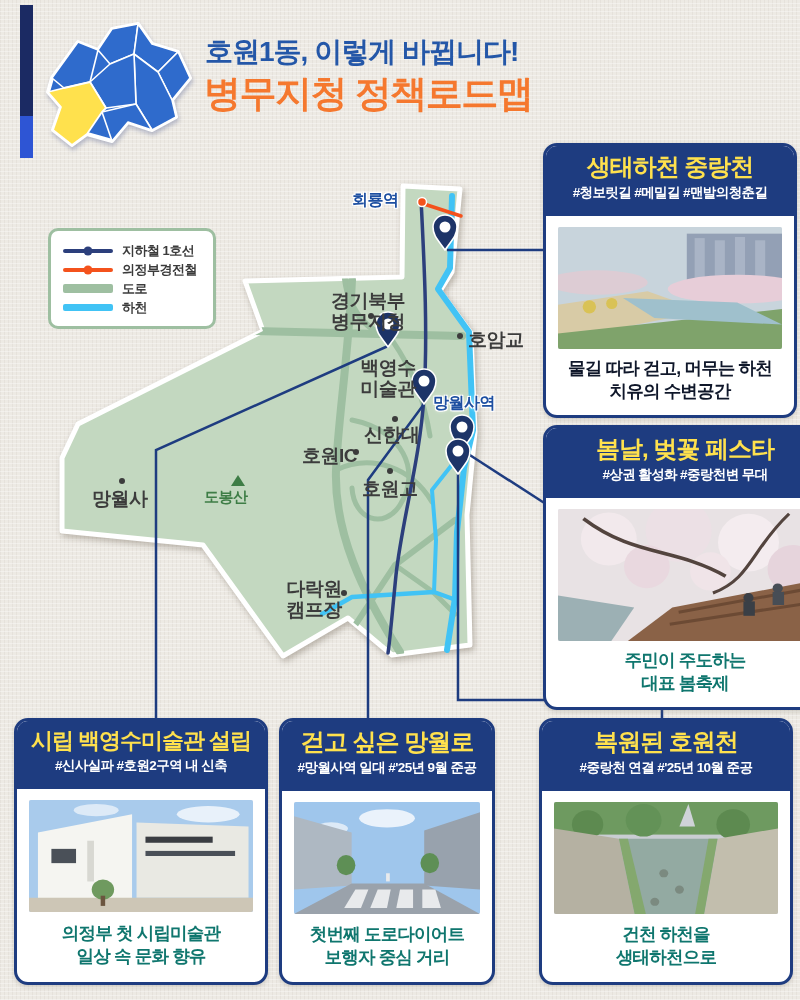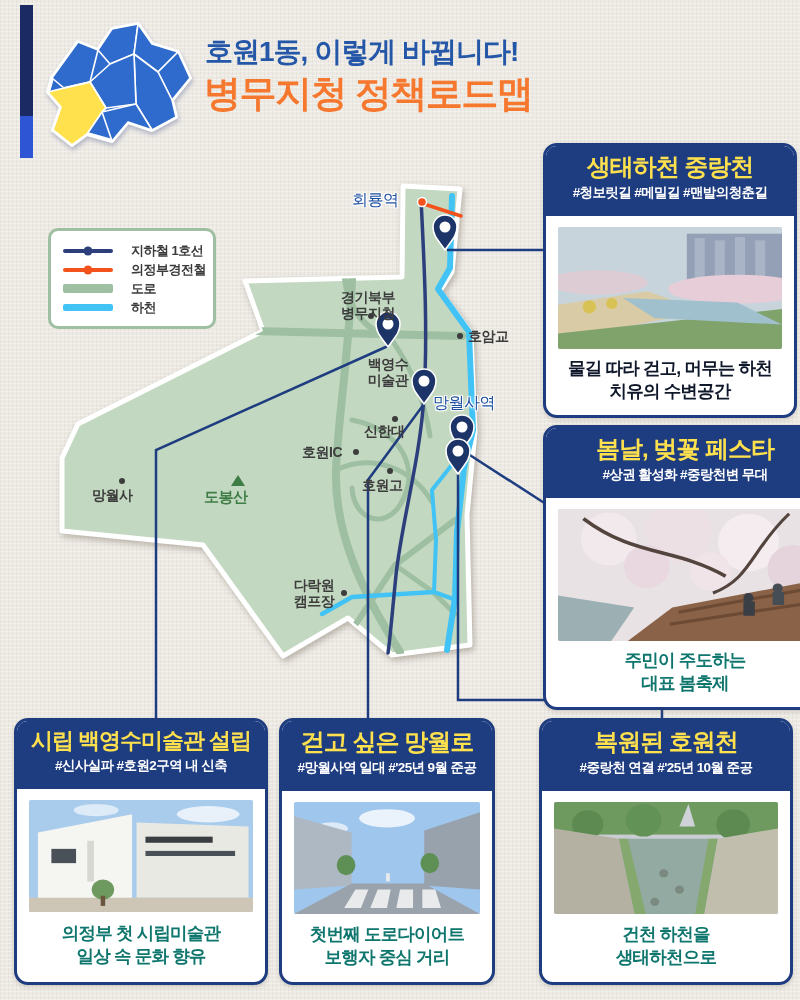--- a/index.html
+++ b/index.html
@@ -23,33 +23,33 @@
   .title1{position:absolute;left:205px;top:33px;font-size:28px;font-weight:800;color:#2457a8;letter-spacing:-1px;z-index:4;}
   .title2{position:absolute;left:204px;top:69px;font-size:37px;font-weight:800;color:#f5782e;letter-spacing:-1.5px;z-index:4;}
   
   .map-svg{position:absolute;left:0;top:0;width:800px;height:1000px;z-index:1;}
   
   .legend{
     position:absolute;left:48px;top:228px;width:168px;z-index:3;
     background:#fff;border:3px solid #9ebfa1;border-radius:10px;
     padding:10px 10px 9px 12px;box-sizing:border-box;
   }
-  .lg-row{display:flex;align-items:center;gap:18px;height:19px;}
+  .lg-row{display:flex;align-items:center;gap:9px;height:19px;}
   .lg-line{width:50px;height:4px;border-radius:2px;position:relative;flex:none;}
   .lg-dot{position:absolute;left:50%;top:50%;transform:translate(-50%,-50%);width:9px;height:9px;border-radius:50%;}
   .lg-band{width:50px;border-radius:2px;flex:none;}
   .lg-label{font-size:13px;font-weight:700;color:#3b3b3b;letter-spacing:-0.5px;white-space:nowrap;}
   
   .mlabel{
-    position:absolute;z-index:3;font-size:14px;font-weight:700;color:#3c3c3c;
+    position:absolute;z-index:3;font-size:19px;font-weight:700;color:#3c3c3c;
     letter-spacing:-0.5px;line-height:1.12;white-space:pre-line;text-align:center;
   }
   .mlabel.green{color:#3e7d46;font-size:15px;}
   .station{
-    position:absolute;z-index:3;font-size:16px;font-weight:400;color:#1d4fa1;letter-spacing:-0.5px;
+    position:absolute;z-index:3;font-size:16px;font-weight:700;color:#1d4fa1;letter-spacing:-0.5px;
     text-shadow:-1px -1px 0 #fff,1px -1px 0 #fff,-1px 1px 0 #fff,1px 1px 0 #fff,0 0 4px #fff;
     white-space:nowrap;
   }
   
   .card{
     position:absolute;z-index:5;background:#fff;border:3px solid #1e3c80;border-radius:14px;
     box-sizing:border-box;display:flex;flex-direction:column;overflow:hidden;
     box-shadow:0 2px 4px rgba(120,110,95,.25);
   }
   .card-head{background:#1e3c80;border-radius:9px 9px 0 0;padding:8px 4px 14px;text-align:center;flex:none;}

